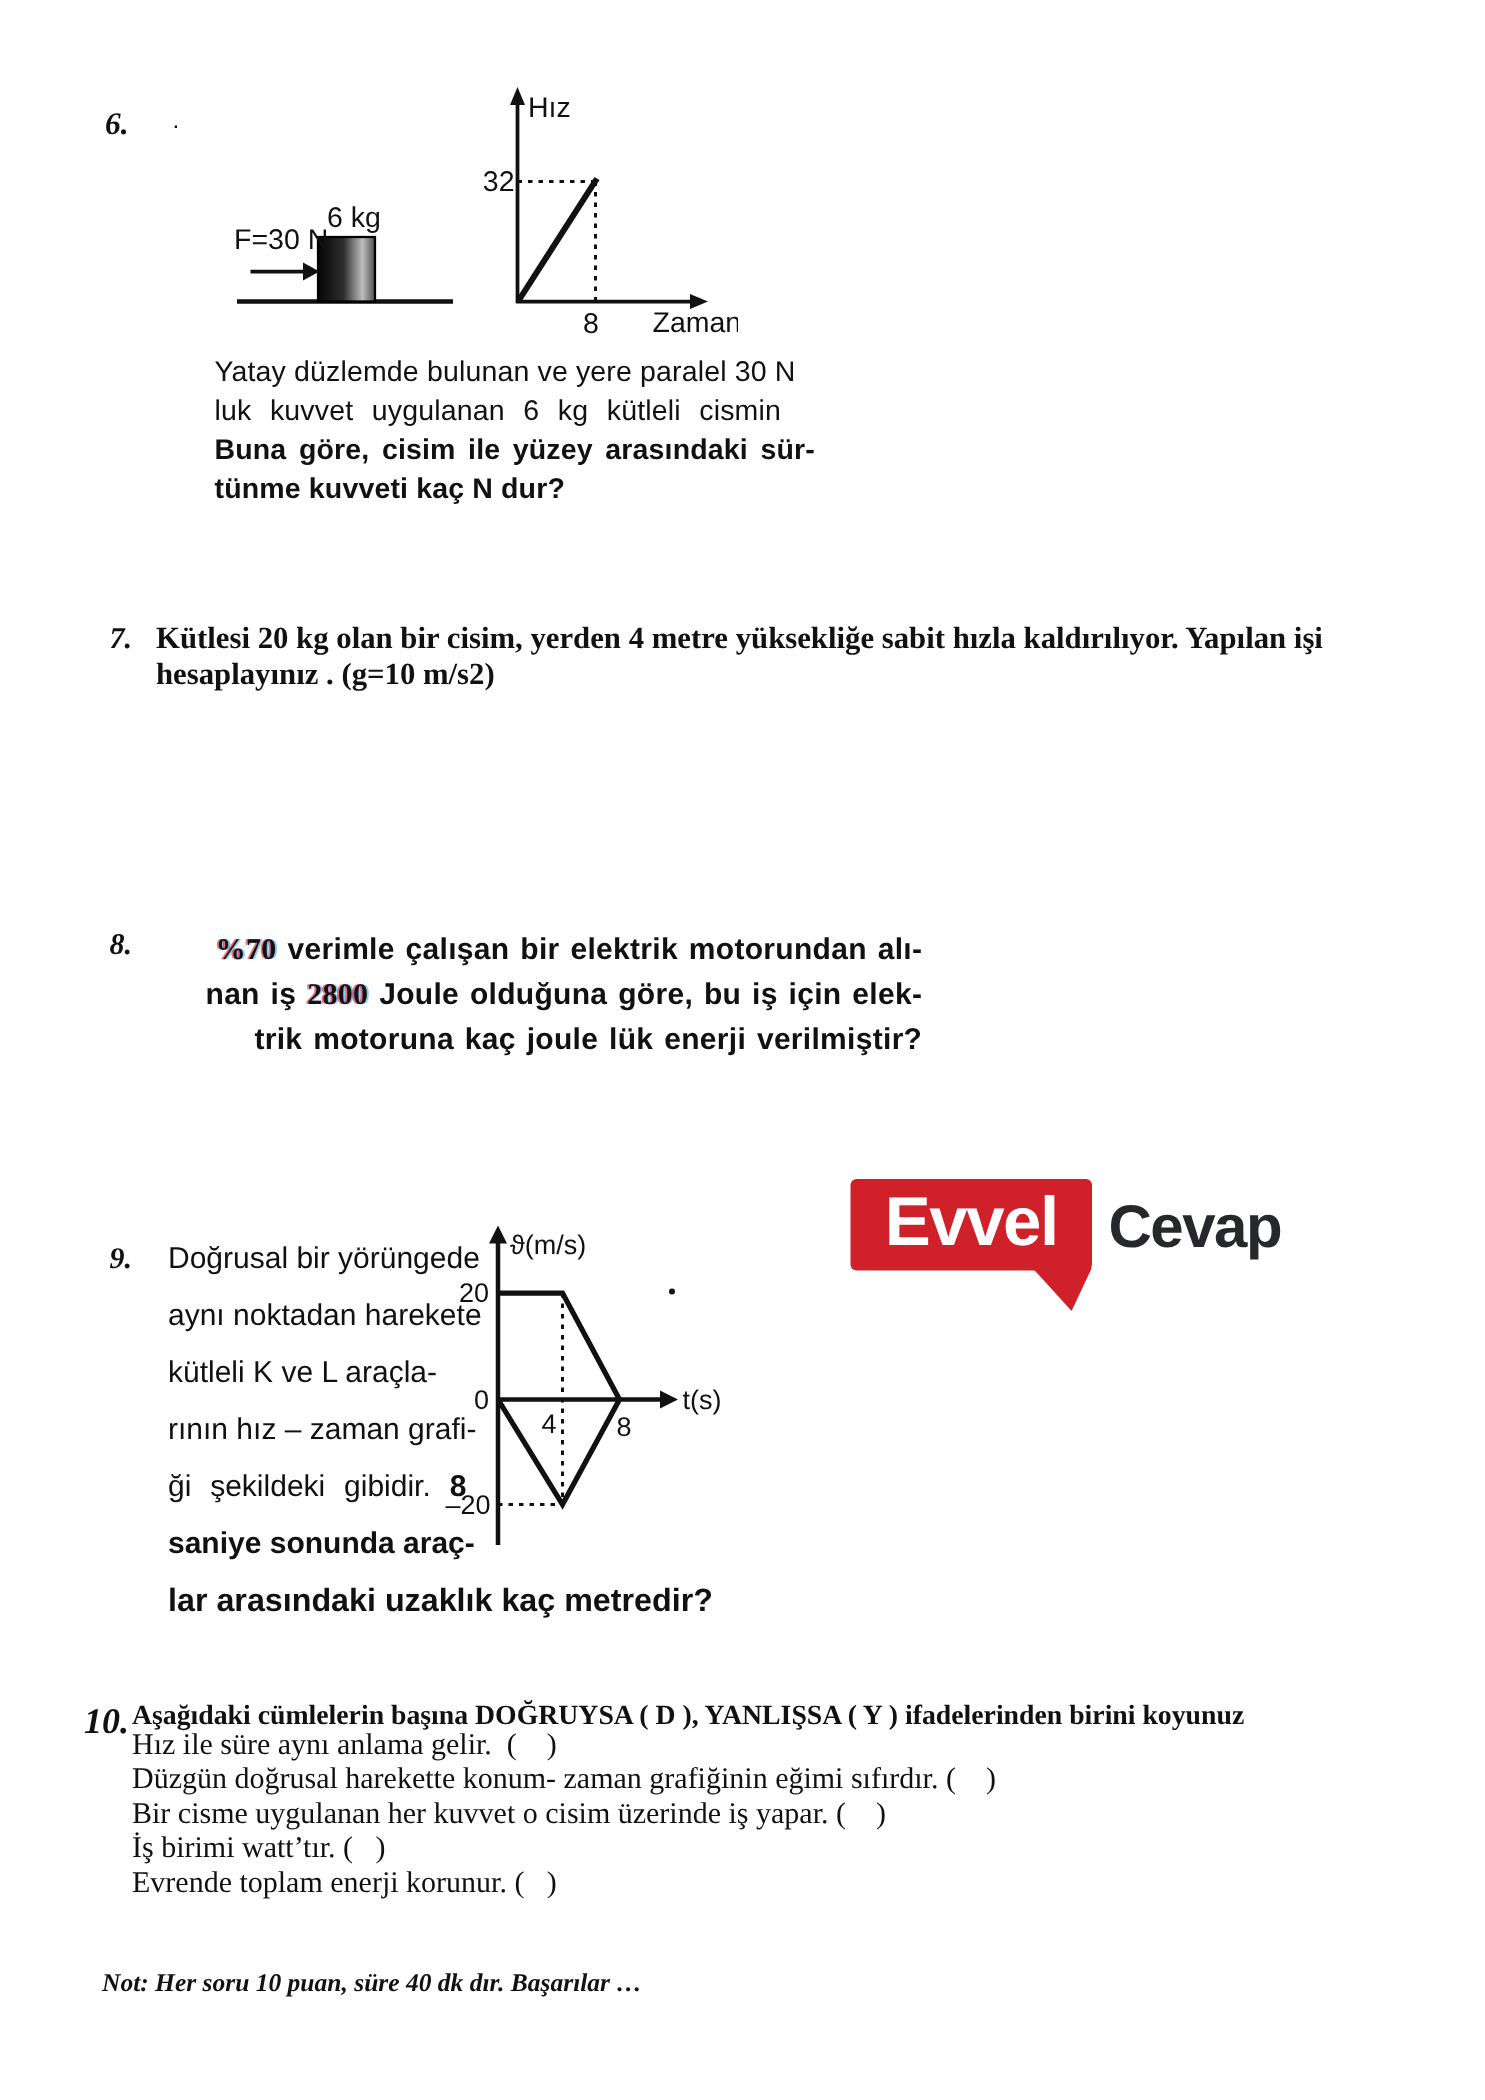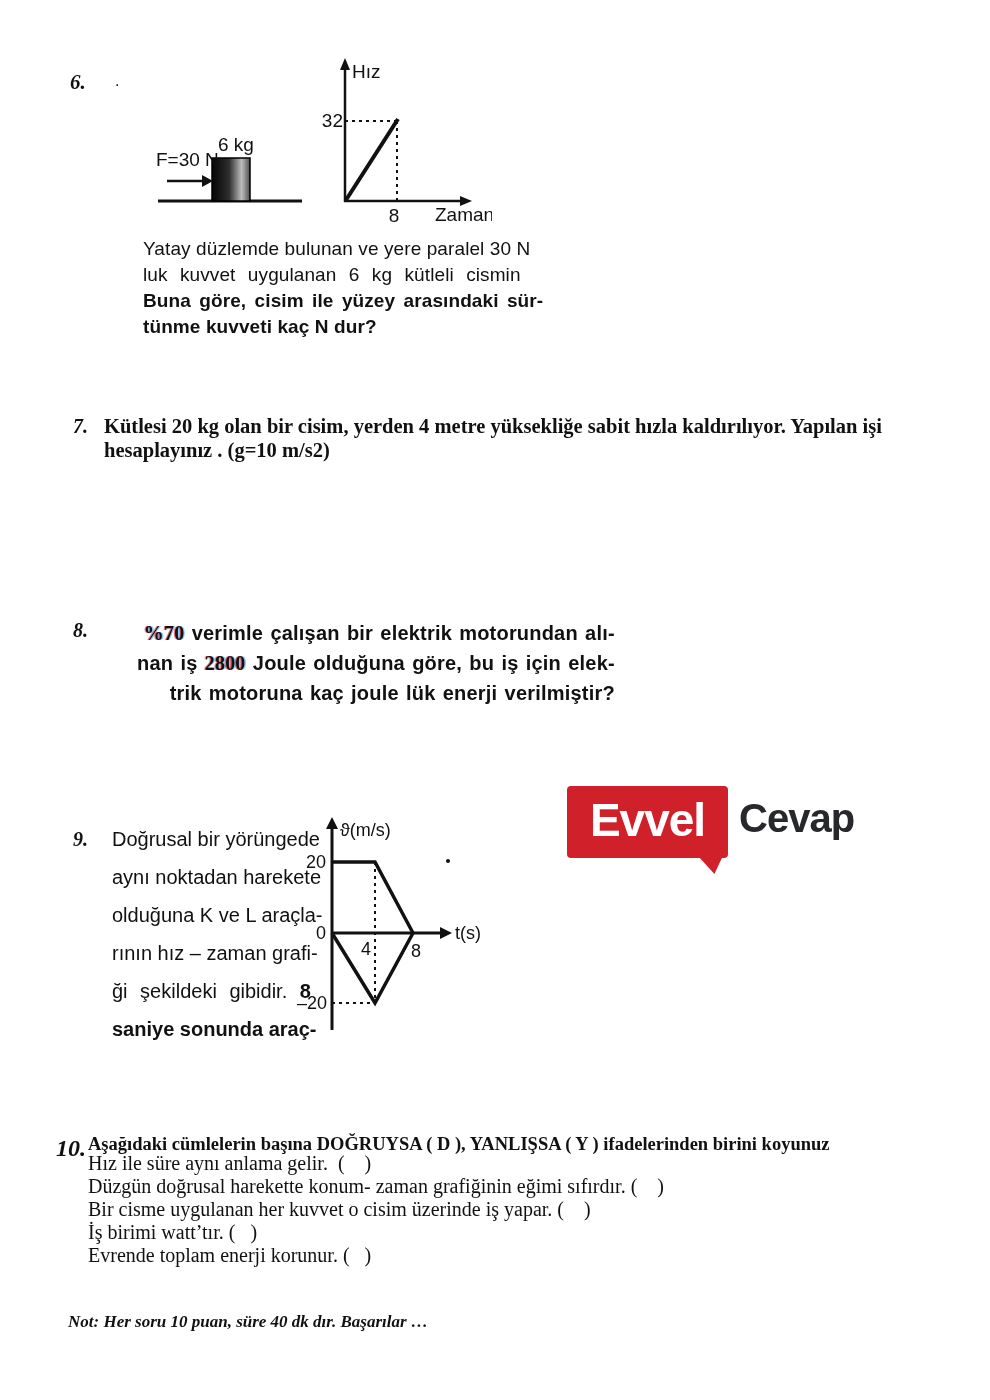--- a/index.html
+++ b/index.html
@@ -17,21 +17,21 @@
   .q8line{font-weight:bold;font-size:20px;line-height:30px;white-space:nowrap;letter-spacing:0.2px;word-spacing:1.5px;}
   .edited{font-family:"Liberation Serif",serif;
           text-shadow:-1.3px 0 0 rgba(220,0,0,0.55),1.3px 0 0 rgba(0,130,255,0.45);}
   .q9text{font-size:20px;line-height:38px;}
   .q9text .ln{display:block;white-space:nowrap;}
   .q9text .ln.big{font-size:21.5px;}
   .q10head{font-family:"Liberation Serif",serif;font-weight:bold;font-size:18.5px;white-space:nowrap;}
   .q10items{font-family:"Liberation Serif",serif;font-size:20px;line-height:23px;}
   .q10items .ln{display:block;white-space:pre;}
   .footer{font-family:"Liberation Serif",serif;font-weight:bold;font-style:italic;font-size:17px;white-space:nowrap;margin-left:28px;}
-  .logoBox{width:161px;height:72px;background:#d0202a;border-radius:4px;
+  .logoBox{width:161px;height:61px;background:#d0202a;border-radius:4px;
            display:flex;align-items:center;justify-content:center;}
   .logoBox span{color:#fff;font-weight:bold;font-size:46px;letter-spacing:-1px;padding-bottom:5px;}
   .logoTail{width:40px;height:29px;background:#d0202a;clip-path:polygon(0 0,100% 0,66% 100%);}
   .logoCevap{font-size:40px;font-weight:bold;color:#26282c;letter-spacing:-1px;line-height:56px;}
   svg text{font-family:"Liberation Sans",sans-serif;fill:#111;}
   .stray{font-size:16px;}
 </style>
 </head>
 <body>
 
@@ -94,24 +94,25 @@
   <div class="abs logoBox" style="left:567px;top:786px;">
     <span>Evvel</span>
   </div>
   <div class="abs logoTail" style="left:688px;top:845px;"></div>
   <div class="abs logoCevap" style="left:739px;top:790px;">Cevap</div>
 
   <div class="abs qnum" style="left:73px;top:828px;font-size:20px;">9.</div>
   <div class="abs q9text" style="left:112px;top:820px;">
     <span class="ln">Doğrusal bir yörüngede</span>
     <span class="ln">aynı noktadan harekete</span>
-    <span class="ln">olduğuna K ve L araçla-</span>
+    <span class="ln">kütleli K ve L araçla-</span>
     <span class="ln">rının hız – zaman grafi-</span>
     <span class="ln ws-wide"><span>ği şekildeki gibidir.</span> <span class="b">8</span></span>
     <span class="ln b">saniye sonunda araç-</span>
+    <span class="ln b big">lar arasındaki uzaklık kaç metredir?</span>
   </div>
 
   <svg class="abs" style="left:295px;top:816px;" width="192" height="218" viewBox="0 0 192 218">
     <line x1="37" y1="8" x2="37" y2="214" stroke="#111" stroke-width="3"></line>
     <polygon points="31,13 43,13 37,1" fill="#111"></polygon>
     <line x1="36" y1="117" x2="146" y2="117" stroke="#111" stroke-width="3"></line>
     <polygon points="145,111 145,123 157,117" fill="#111"></polygon>
     <line x1="80" y1="46" x2="80" y2="187" stroke="#111" stroke-width="2" stroke-dasharray="3,4"></line>
     <line x1="37" y1="187" x2="80" y2="187" stroke="#111" stroke-width="2" stroke-dasharray="3,4"></line>
     <path d="M37,46 H80 L118,117" fill="none" stroke="#111" stroke-width="3.5"></path>

